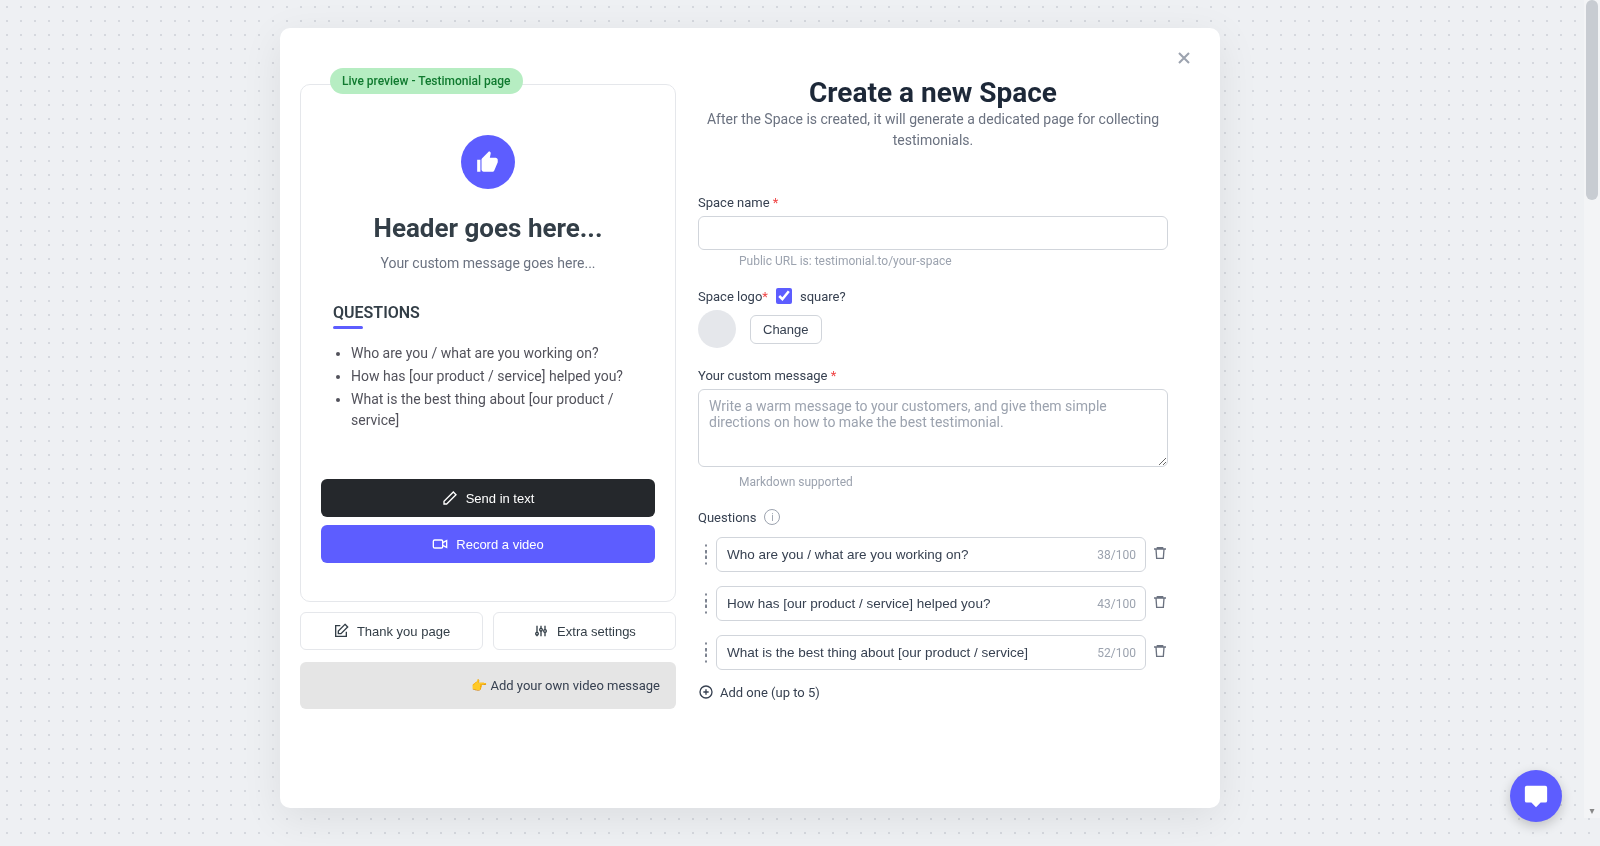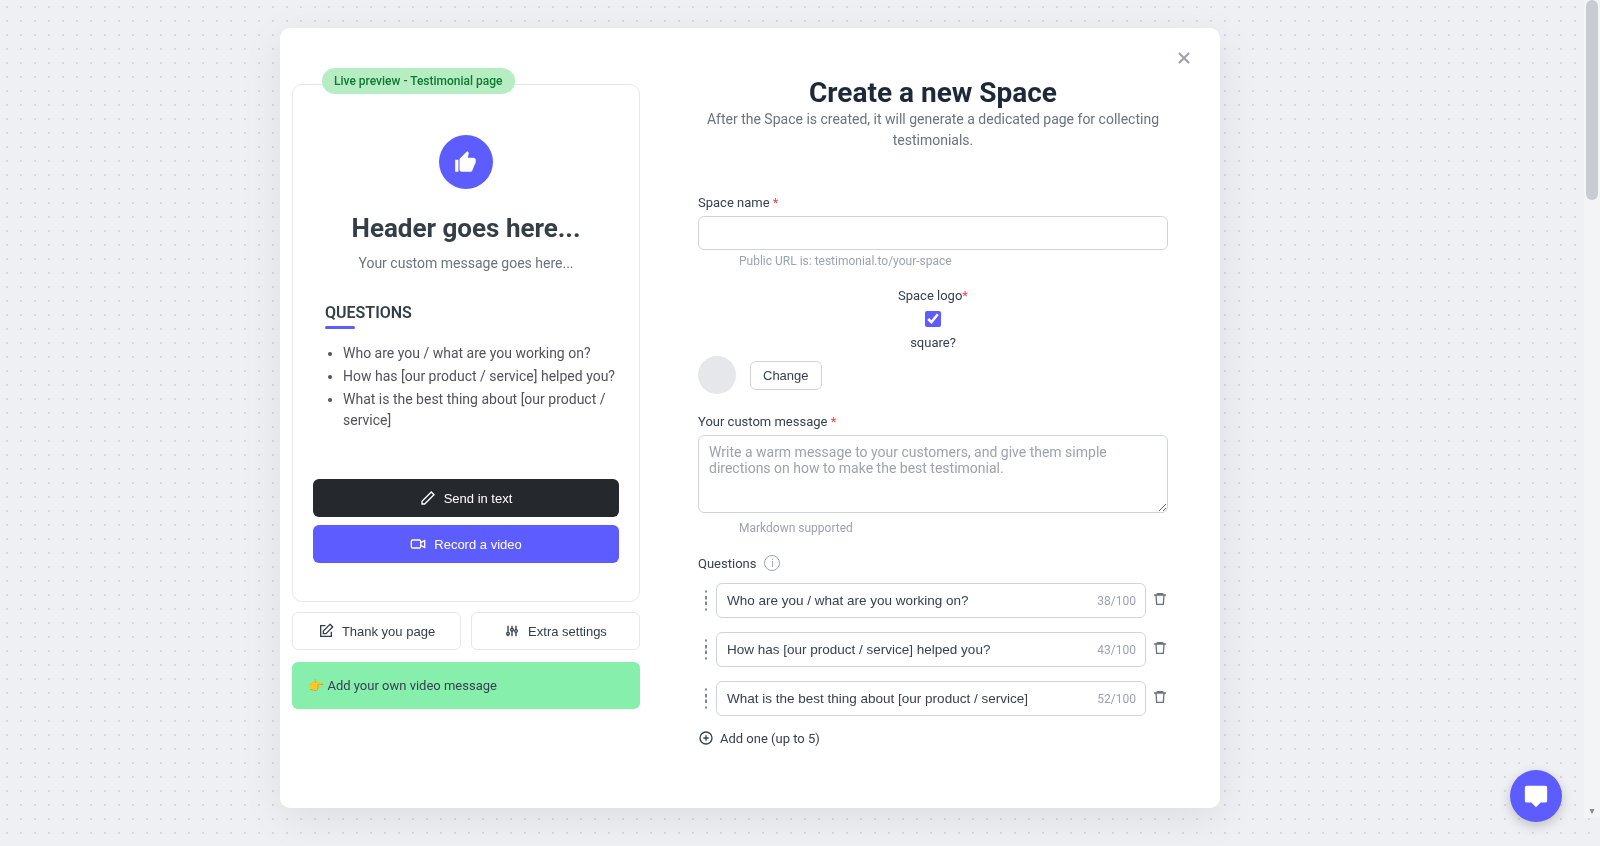--- a/index.html
+++ b/index.html
@@ -28,23 +28,23 @@
   position: absolute;
   top: 20px;
   right: 26px;
   cursor: pointer;
   color: #9ca3af;
 }
 .close-btn svg { width: 20px; height: 20px; }
 
 .left-col {
   position: absolute;
-  left: 12px;
+  left: 20px;
   top: 56px;
-  width: 348px;
+  width: 376px;
 }
 .preview-badge {
   position: absolute;
   top: -16px;
   left: 30px;
   background: #b6edc2;
   color: #107a2f;
   font-size: 12px;
   font-weight: 500;
   padding: 6px 12px;
@@ -128,24 +128,24 @@
   padding: 10px 8px;
   font-size: 13px;
   color: #333e47;
   display: flex; align-items: center; justify-content: center;
   gap: 8px;
   cursor: pointer;
 }
 .below-btn svg { width: 16px; height: 16px; stroke: #333e47; }
 .video-msg-banner {
   margin-top: 12px;
-  background: #86efac;
+  background: #e5e5e5;
   border-radius: 6px;
   padding: 16px;
-  text-align: left;
+  text-align: right;
   font-size: 13px;
   color: #374151;
 }
 
 .right-col {
   position: absolute;
   right: 52px;
   top: 48px;
   width: 470px;
 }
@@ -193,21 +193,21 @@
 }
 .change-btn {
   border: 1px solid #d1d5db;
   background: #fff;
   border-radius: 6px;
   padding: 6px 12px;
   font-size: 13px;
   color: #374151;
   cursor: pointer;
 }
-.logo-label-row { display: flex; align-items: center; gap: 8px; flex-direction: column; }
+.logo-label-row { display: flex; align-items: center; gap: 8px; }
 .square-check {
   width: 16px; height: 16px;
   accent-color: #5d5dff;
 }
 textarea.text-input { height: 78px; resize: both; font-family: inherit; }
 .q-header { display: flex; align-items: center; gap: 8px; margin-bottom: 12px; font-size: 13px; color: #374151; }
 .info-icon { width:16px; height:16px; border:1px solid #9ca3af; border-radius:50%; display:inline-flex; align-items:center; justify-content:center; font-size:10px; color:#9ca3af;}
 .q-row {
   display: flex; align-items: center; gap: 6px;
   margin-bottom: 14px;

